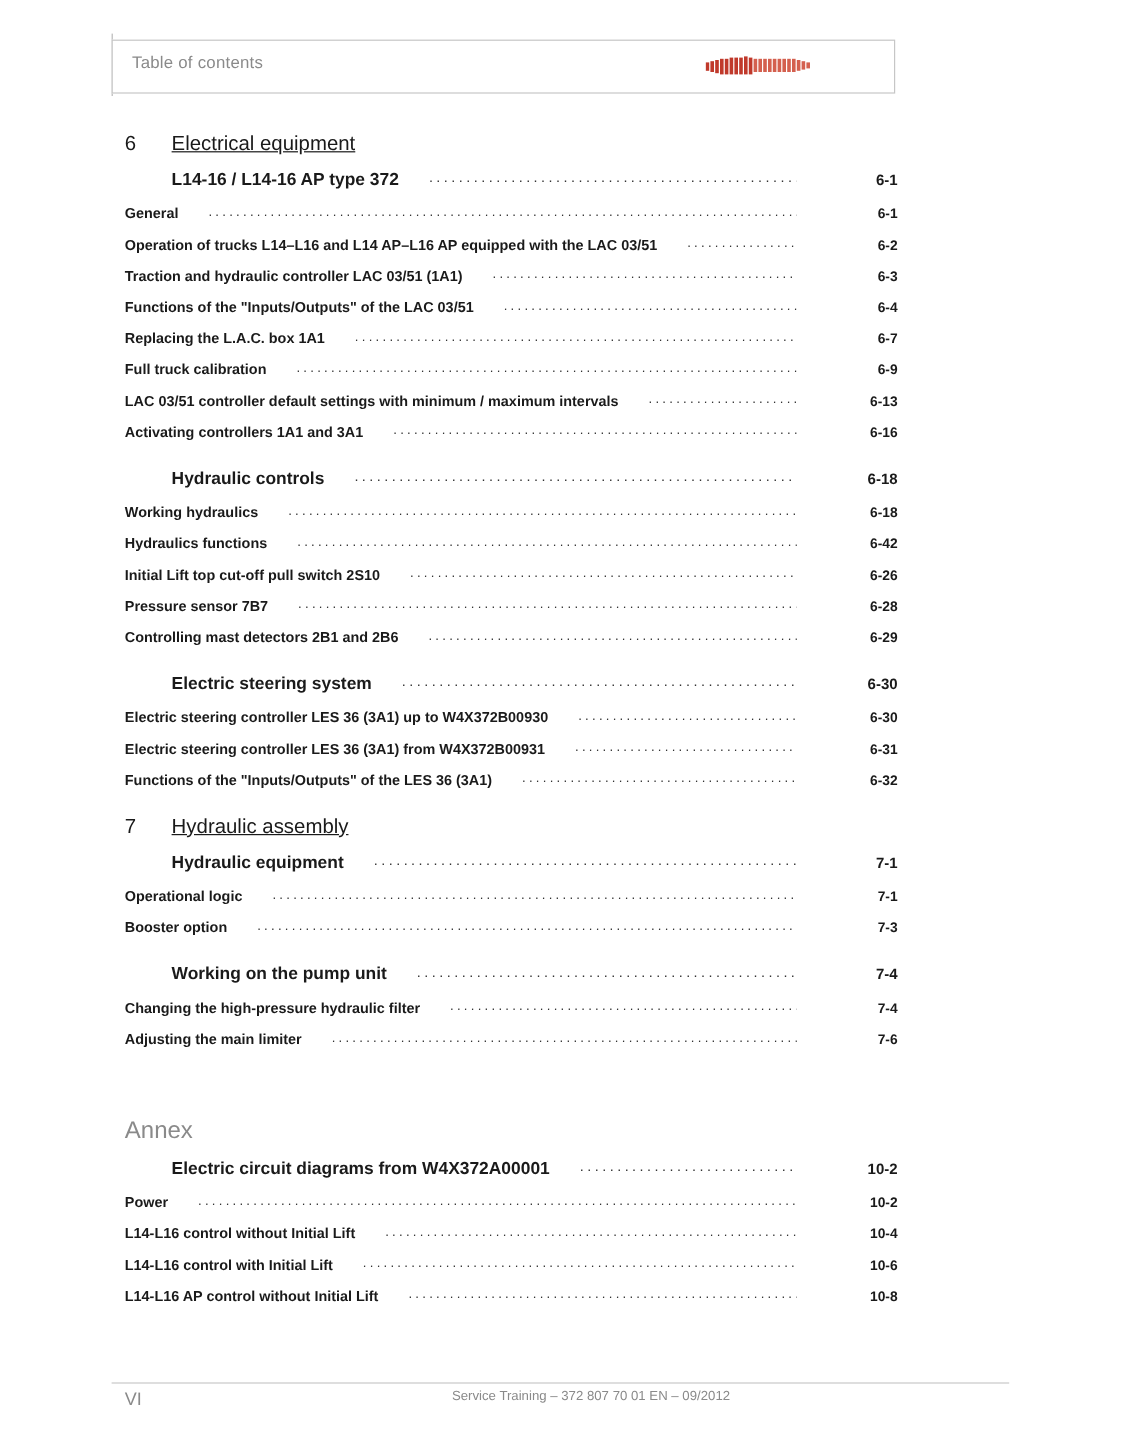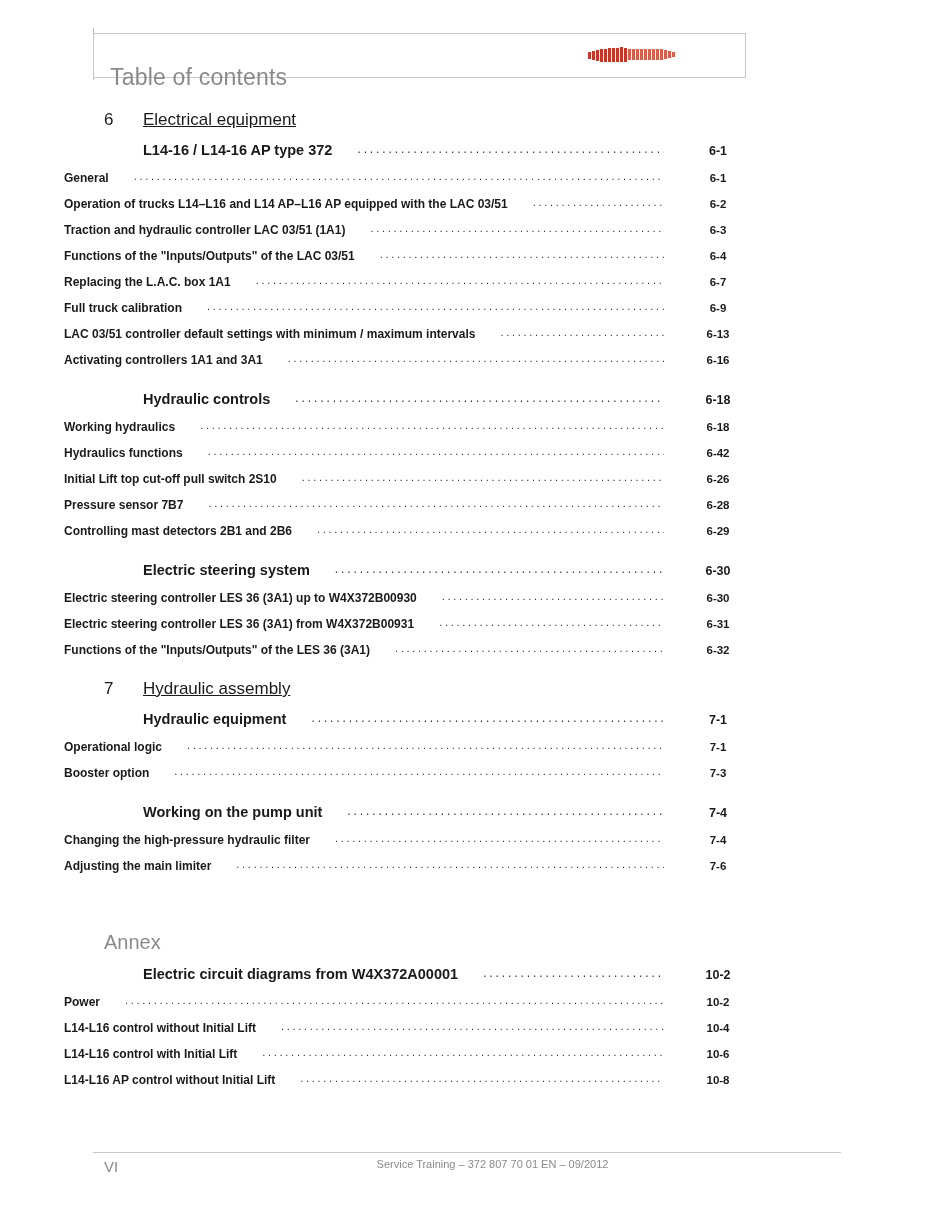--- a/index.html
+++ b/index.html
@@ -38,25 +38,24 @@
     width: 653px;
     height: 45px;
     border: 1px solid #c6c6c6;
     box-sizing: border-box;
     background: #ffffff;
   }
   .header-title {
     position: absolute;
     left: 110px;
     top: 44px;
-    font-size: 23px;
+    font-size: 14px;
     color: #8a8a8a;
     letter-spacing: 0.2px;
     font-family: "Liberation Sans", sans-serif;
-    margin-top: 20px;
   }
   .logo {
     position: absolute;
     left: 588px;
     top: 46px;
     width: 92px;
     height: 20px;
   }
   .logo svg { display: block; }
 
@@ -111,21 +110,21 @@
     white-space: nowrap;
     margin: 0 6px 0 7px;
     color: #333333;
     letter-spacing: 2.6px;
     font-size: 11px;
     position: relative;
     top: -2px;
   }
   .row .pg {
     flex: 0 0 auto;
-    text-align: center;
+    text-align: right;
     white-space: nowrap;
   }
 
   
   .lvl1 {
     margin-left: 143px;
     margin-right: 187px;
     height: 29px;
     font-size: 14.5px;
     font-weight: bold;
@@ -133,21 +132,21 @@
   }
   .lvl1 .pg {
     width: 60px;
     font-size: 12.5px;
     font-weight: bold;
   }
   .lvl1 .dots { letter-spacing: 2.9px; font-size: 12px; font-weight: normal; }
 
   
   .lvl2 {
-    margin-left: 64px;
+    margin-left: 104px;
     margin-right: 187px;
     height: 26px;
     font-size: 12px;
     font-weight: bold;
     color: #1a1a1a;
   }
   .lvl2 .pg {
     width: 60px;
     font-size: 11.5px;
     font-weight: bold;

